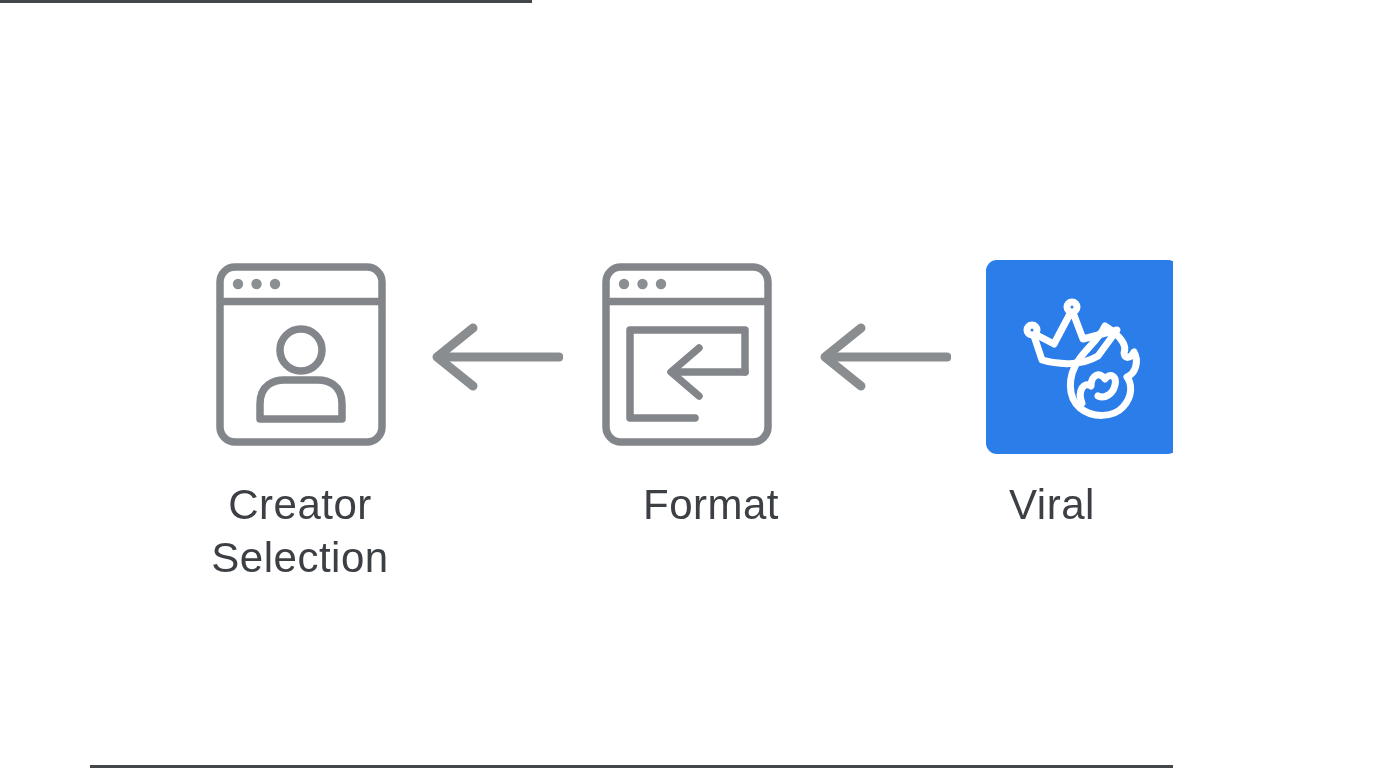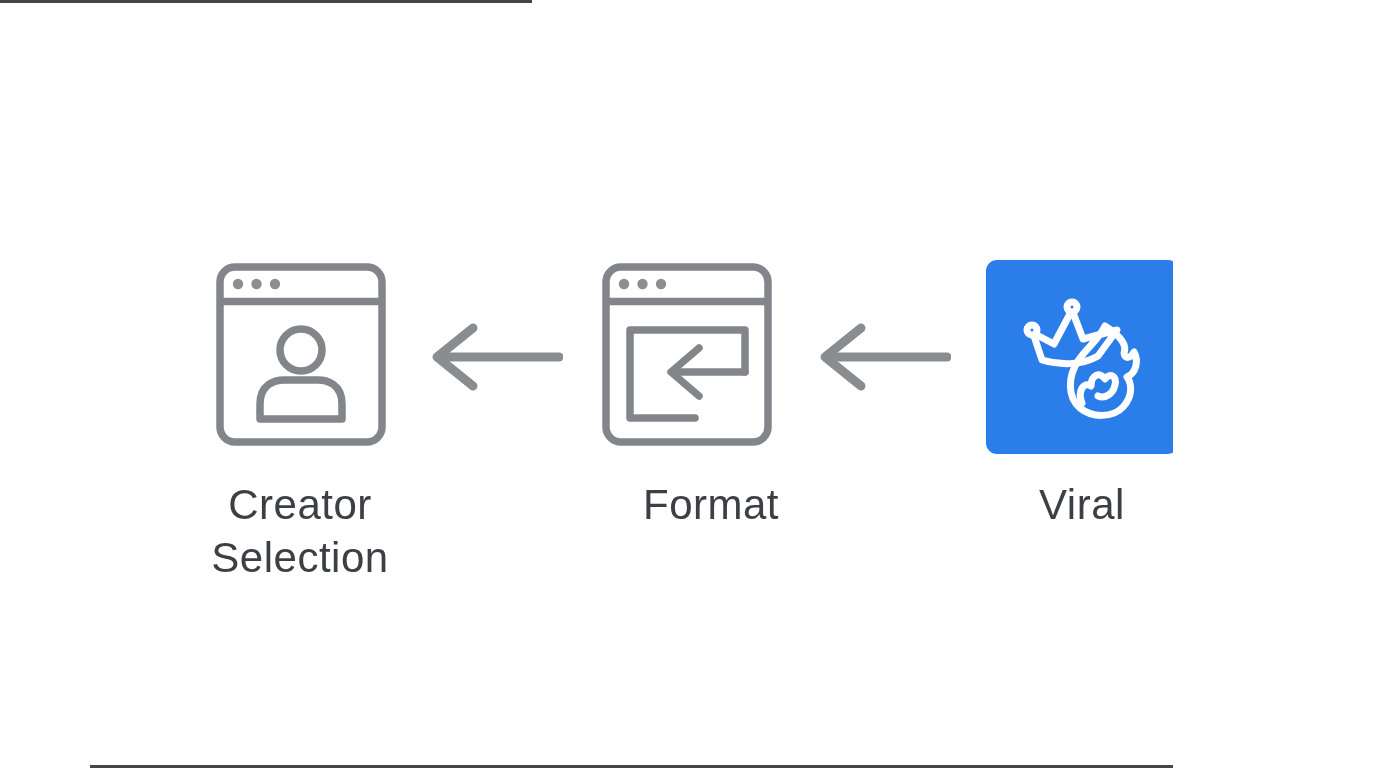--- a/index.html
+++ b/index.html
@@ -37,21 +37,21 @@
     position: absolute;
     top: 478px;
     font-size: 42px;
     line-height: 53px;
     color: #3c4045;
     text-align: center;
     letter-spacing: 0.5px;
   }
   .label-1 { left: 188px; width: 224px; }
   .label-2 { left: 611px; width: 200px; }
-  .label-3 { left: 982px; width: 200px; }
+  .label-3 { left: 952px; width: 200px; }
 
   svg { display: block; }
 </style>
 </head>
 <body>
 
 <div class="canvas">
 
   <div class="edge-line top"></div>
   <div class="edge-line bottom"></div>

